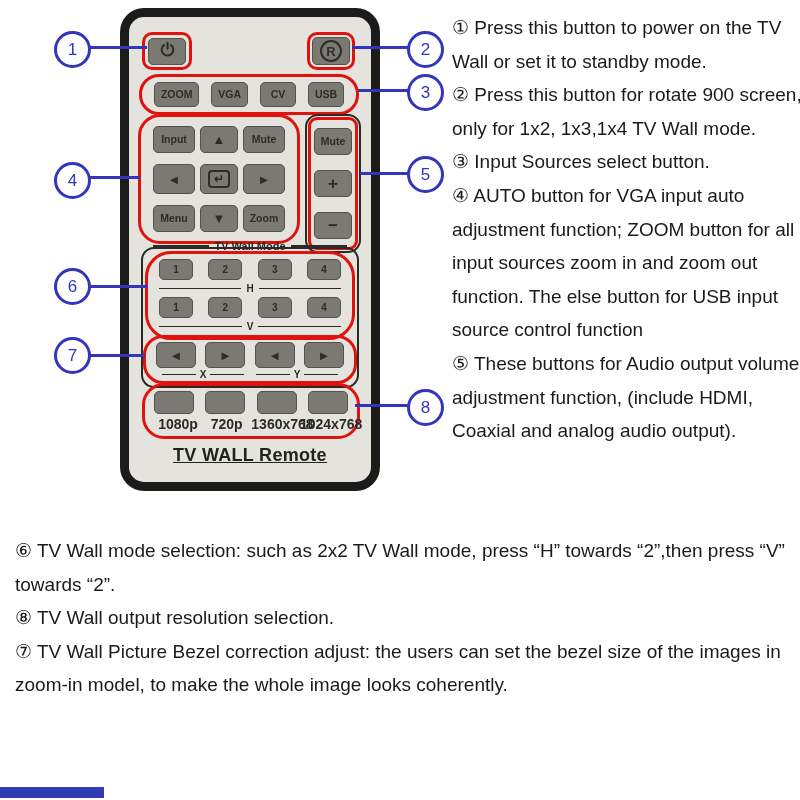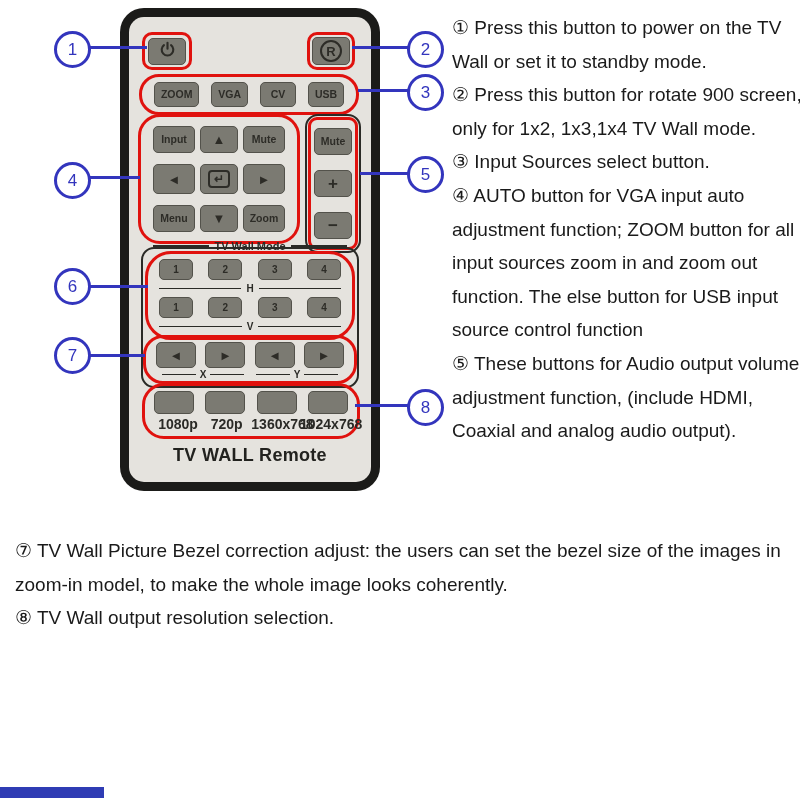--- a/index.html
+++ b/index.html
@@ -73,21 +73,21 @@
   #res-oval { left:22px; top:375px; width:218px; height:56px; border-radius:22px;
               padding:5px 9px 0; }
   #res-row { display:flex; justify-content:space-between; }
   #res-row .btn { width:40px; height:23px; }
   #res-labels { display:flex; justify-content:space-between; margin-top:2px; }
   #res-labels span { width:48px; text-align:center; font-size:14px;
                      font-weight:bold; color:#2a2a26; }
 
   #remote-title { left:0; top:437px; width:260px; text-align:center;
                   font-size:18px; font-weight:bold; color:#22221f;
-                  letter-spacing:0.3px; }
+                  letter-spacing:0.3px;text-decoration:underline; }
 
   
   .co-circle { position:absolute; width:37px; height:37px; border:3px solid #3335bd;
                border-radius:50%; background:#ffffff; color:#3335bd;
                display:flex; align-items:center; justify-content:center;
                font-size:17px; z-index:6; }
   .co-line { position:absolute; height:3px; background:#3335bd; z-index:5; }
 
   
   #right-col { position:absolute; left:452px; top:11px; width:352px;
@@ -244,18 +244,19 @@
 
   <div id="right-col">
     <p>① Press this button to power on the TV Wall or set it to standby mode.</p>
     <p>② Press this button for rotate 900 screen, only for 1x2, 1x3,1x4 TV Wall mode.</p>
     <p>③ Input Sources select button.</p>
     <p>④ AUTO button for VGA input auto adjustment function; ZOOM button for all input sources zoom in and zoom out function. The else button for USB input source control function</p>
     <p>⑤ These buttons for Audio output volume adjustment function, (include HDMI, Coaxial and analog audio output).</p>
   </div>
 
   <div id="bottom-col">
+    <p>⑥ TV Wall mode selection: such as 2x2 TV Wall mode, press “H” towards “2”,then press “V” towards “2”.</p>
+    <p>⑧ TV Wall output resolution selection.</p>
     <p>⑦ TV Wall Picture Bezel correction adjust: the users can set the bezel size of the images in zoom-in model, to make the whole image looks coherently.</p>
-    <p>⑧ TV Wall output resolution selection.</p>
   </div>
 
   <div id="blue-bar"></div>
 </div>
 
 </body></html>

